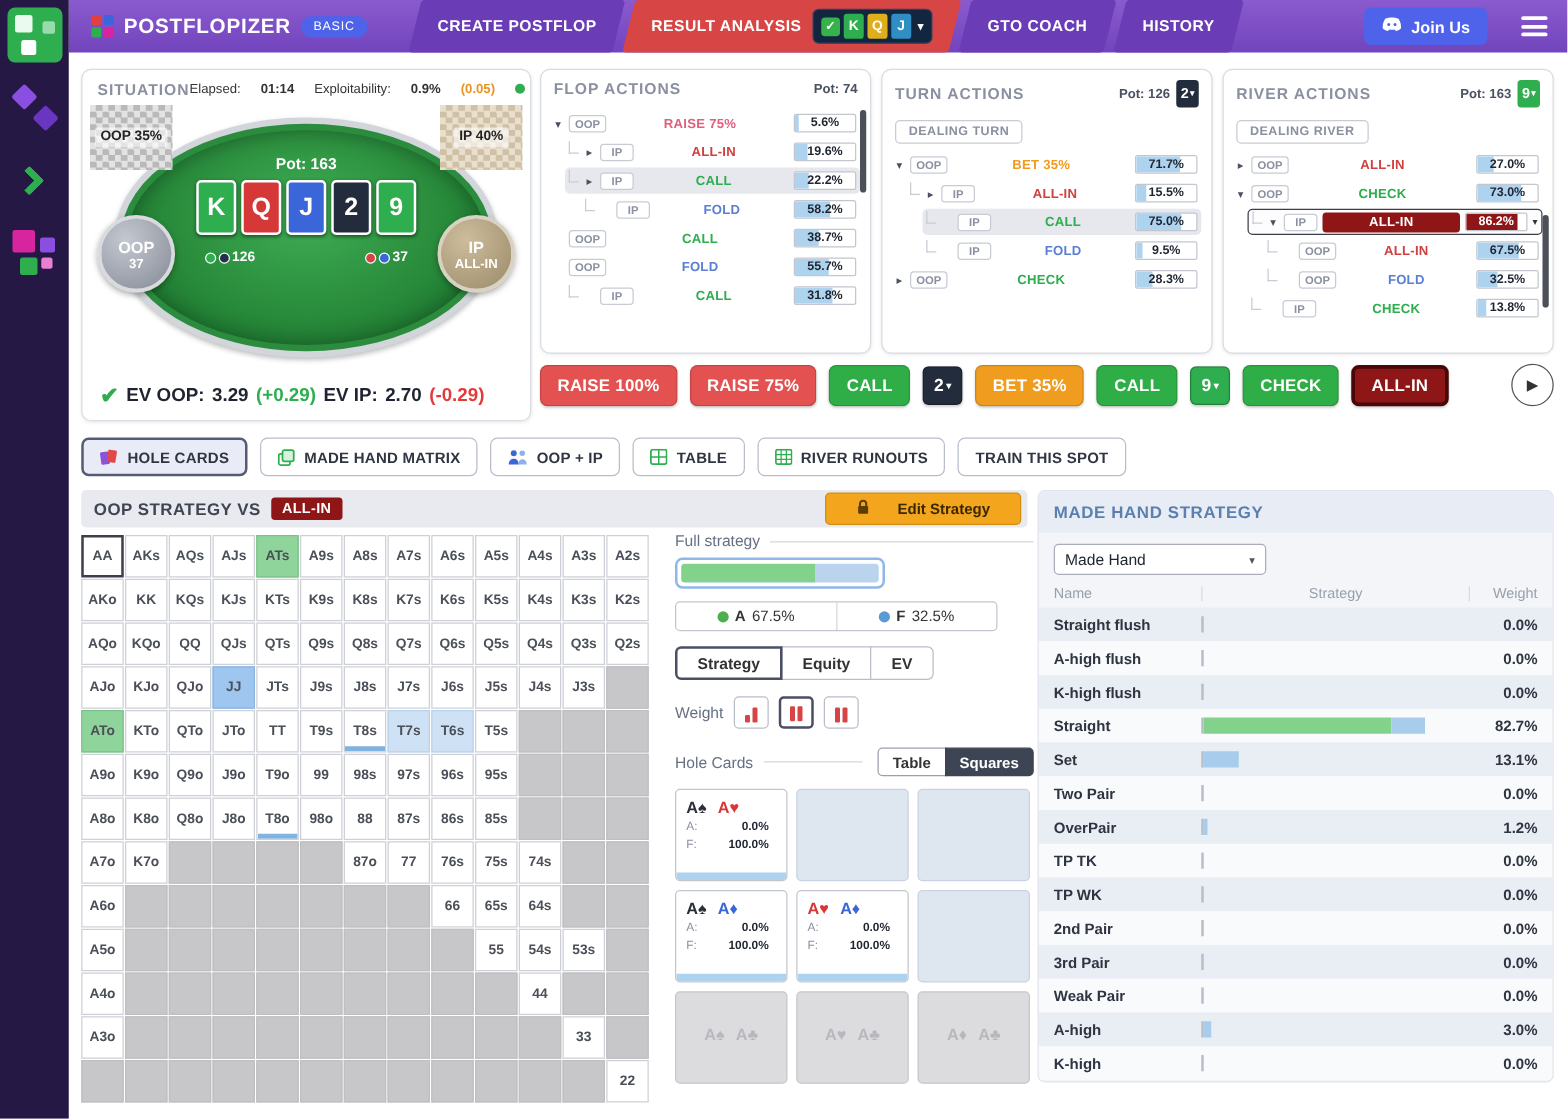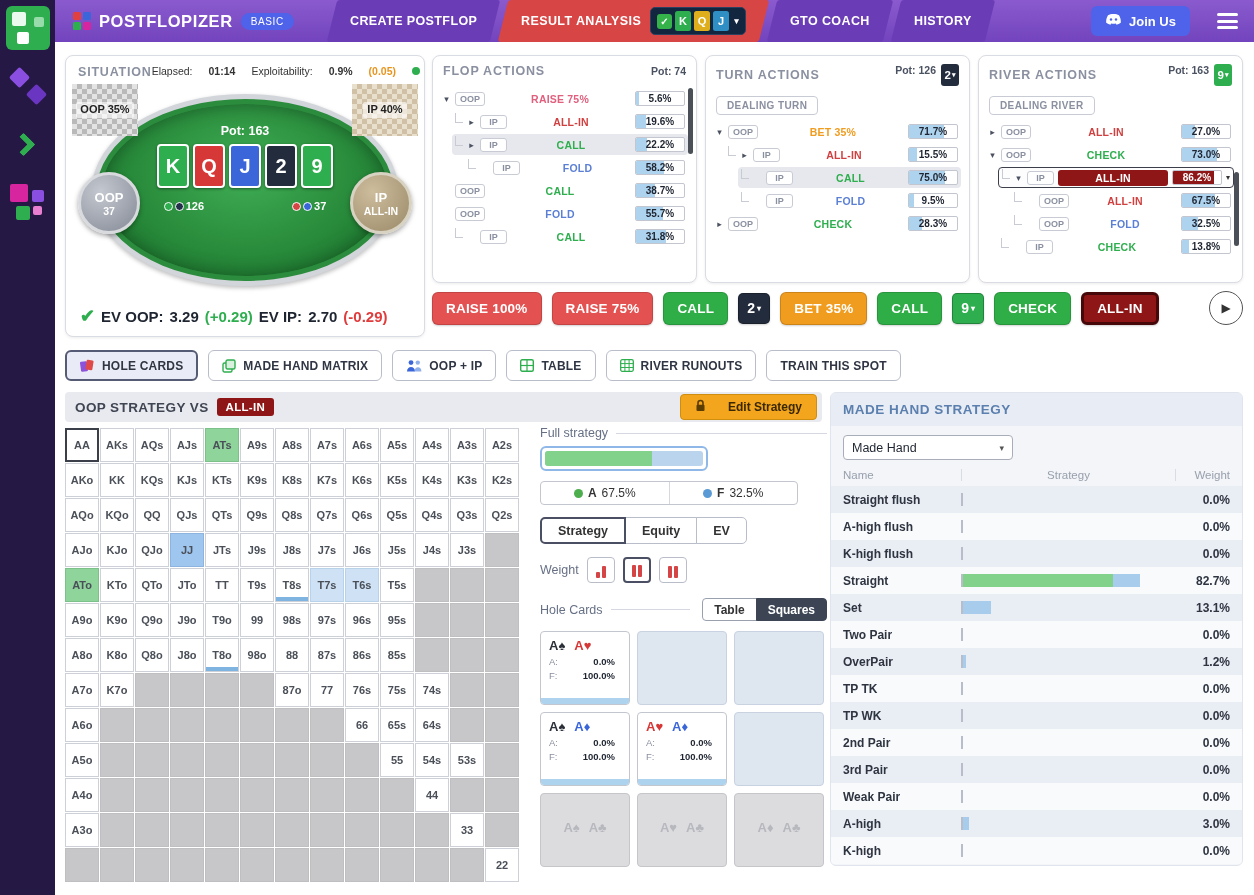--- a/index.html
+++ b/index.html
@@ -42,21 +42,21 @@
   .sel-caret{color:#fff;font-size:9px;margin-left:2px;}
   .nav-right{margin-left:auto;display:flex;align-items:center;gap:23px;}
   .join-btn{background:#4e63e9;border:none;border-radius:6px;color:#fff;font-weight:bold;font-size:13px;padding:7px 14px;display:flex;align-items:center;gap:7px;font-family:inherit;cursor:pointer;}
   .burger{display:flex;flex-direction:column;gap:3.5px;padding:4px;cursor:pointer;}
   .burger i{width:21px;height:3px;background:#fff;border-radius:2px;}
 
   
   .panel{position:absolute;background:#fff;border:1px solid #d9dce3;border-radius:8px;box-shadow:0 1px 3px rgba(0,0,0,.08);}
   .panel-head{display:flex;align-items:center;padding:8px 10px 5px;}
   .panel-title{color:#8a90a0;font-weight:bold;font-size:12.5px;letter-spacing:.8px;}
-  .panel-head-right{margin-left:auto;display:flex;gap:5px;}
+  .panel-head-right{margin-left:auto;display:flex;align-items:center;gap:5px;}
   .pot-label{font-size:10.5px;color:#4a5160;font-weight:bold;}
   .hd-card{width:18px;height:22px;border-radius:3px;color:#fff;font-weight:bold;font-size:11.5px;display:inline-flex;align-items:center;justify-content:center;gap:1px;cursor:pointer;}
   .hd-card .cs-caret{font-size:7px;color:#fff;}
 
   
   #situation{left:65px;top:55px;width:360px;height:282px;}
   .sit-head{display:flex;align-items:flex-start;padding:9px 12px 2px;}
   .sit-stats{margin-left:auto;font-size:10.5px;color:#333;display:flex;align-items:center;gap:16px;}
   .sit-stats b{font-size:10.5px;}
   .st-orange{color:#e8951f;font-weight:bold;}
@@ -116,21 +116,21 @@
   
   #view-tabs{position:absolute;left:65px;top:350px;display:flex;gap:10px;}
   .vtab{height:31px;display:flex;align-items:center;gap:7px;padding:0 13px;background:#fff;border:1px solid #b9bdc9;border-radius:6px;font-weight:bold;font-size:12px;color:#2f3542;letter-spacing:.2px;font-family:inherit;cursor:pointer;}
   .vtab.active{background:#e9ecf6;border:2px solid #555b74;}
   .vt-icon{display:flex;align-items:center;}
 
   
   #strat-header{position:absolute;left:65px;top:392px;width:757px;height:30px;background:#e9eaef;border-radius:4px;display:flex;align-items:center;padding:0 5px 0 10px;}
   .sh-title{font-weight:bold;font-size:13.5px;color:#3f4552;letter-spacing:.4px;}
   .sh-badge{background:#8e1616;color:#fff;font-weight:bold;font-size:11.5px;padding:3px 9px;border-radius:3px;margin-left:8px;letter-spacing:.3px;}
-  .sh-edit{margin-left:auto;background:#f2a51d;border:1px solid #d08e0e;border-radius:4px;display:flex;align-items:center;gap:22px;padding:4px 14px;font-weight:bold;font-size:12px;color:#3a2800;font-family:inherit;cursor:pointer;}
+  .sh-edit{margin-left:auto;background:#f2a51d;border:1px solid #d08e0e;border-radius:4px;display:flex;align-items:center;gap:22px;padding:4px 24px;font-weight:bold;font-size:12px;color:#3a2800;font-family:inherit;cursor:pointer;}
 
   
   #matrix{position:absolute;left:65px;top:428px;display:grid;grid-template-columns:repeat(13,34px);grid-auto-rows:34px;gap:1px;}
   .mcell{display:flex;align-items:center;justify-content:center;font-size:11px;font-weight:bold;color:#4a4f58;background:#fff;border:1px solid #cdd0d6;cursor:pointer;}
   .mcell.s-off{background:#c7c7c9;border-color:#bfbfc2;}
   .mcell.s-sel{border:2px solid #3a3f4a;}
   .mcell.s-green{background:#8fd49b;border-color:#7cc18a;}
   .mcell.s-blue{background:#9fc6ee;border-color:#8cb4de;}
   .mcell.s-lblue{background:#cfe2f5;border-color:#b8d2ea;}
   .mcell.s-ublue{box-shadow:inset 0 -4px 0 #7fb3e0;}

